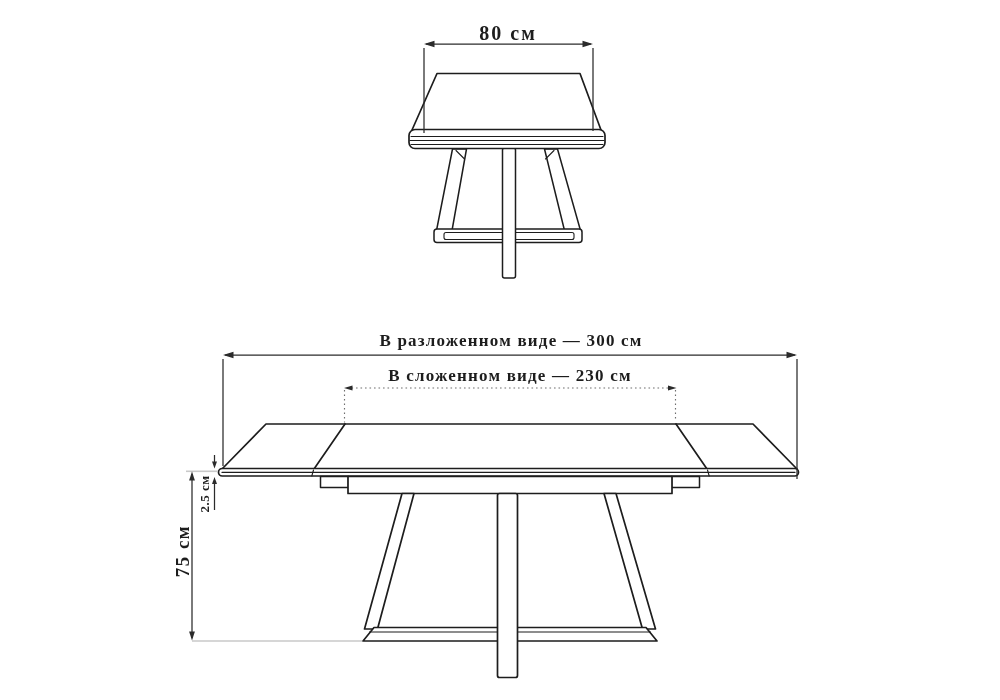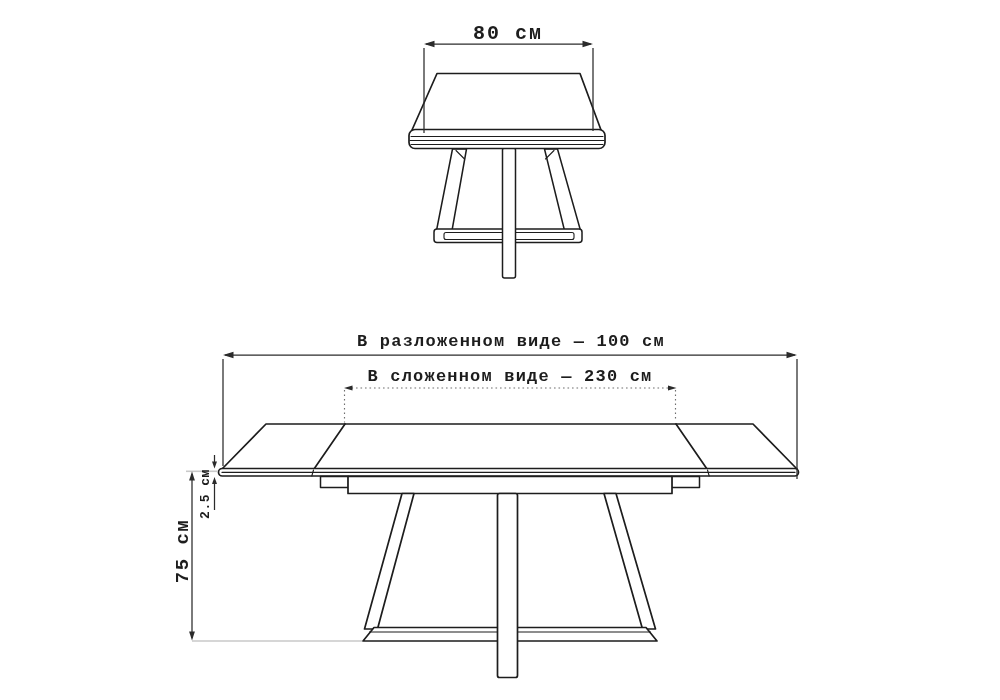--- a/index.html
+++ b/index.html
@@ -1,21 +1,21 @@
 <!DOCTYPE html>
 <html style="--bg: #ffffff; --ink: #1d1d1d; --dim: #2b2b2b; --dot: #6e6e6e; --guide: #c9c9c9;"><head>
 <meta charset="utf-8">
 <style>
   :root{
     --bg:#ffffff; --ink:#1d1d1d; --dim:#2b2b2b; --dot:#6e6e6e; --guide:#c9c9c9;
   }
   html,body{margin:0;padding:0;background:#eee;}
   #stage{
     position:relative;width:1000px;height:700px;background:var(--bg);
-    font-family:Liberation Mono, monospace;overflow:hidden;
+    font-family:Liberation Serif, serif;overflow:hidden;
   }
   #stage svg{position:absolute;left:0;top:0;}
   .ln  {fill:none;stroke:var(--ink);stroke-width:1.7;stroke-linejoin:round;stroke-linecap:round;}
   .lnf {fill:#fff;stroke:var(--ink);stroke-width:1.7;stroke-linejoin:round;}
   .lnf2{fill:#fff;stroke:var(--ink);stroke-width:1.5;stroke-linejoin:round;}
   .thin{fill:none;stroke:var(--ink);stroke-width:1.1;stroke-linecap:round;}
   .dim {fill:none;stroke:var(--dim);stroke-width:1.25;stroke-linecap:butt;}
   .arr {fill:var(--dim);stroke:none;}
   .dot {fill:none;stroke:var(--dot);stroke-width:1.15;stroke-dasharray:1.6 2.9;}
   .guide{fill:none;stroke:var(--guide);stroke-width:1.6;}
@@ -107,20 +107,20 @@
     <g>
       <path class="dim" d="M 214.5,455 L 214.5,462"></path>
       <polygon class="arr" points="214.5,468.5 212,461.5 217,461.5"></polygon>
       <polygon class="arr" points="214.5,477 212,484 217,484"></polygon>
       <path class="dim" d="M 214.5,484 L 214.5,510"></path>
     </g>
   </svg>
 
   <div class="dim-label" style="left:508px;top:33px;font-size:20px;letter-spacing:2px;">80 см</div>
 
-  <div class="dim-label" style="left:511px;top:341px;font-size:17px;">В разложенном виде — 100 см</div>
+  <div class="dim-label" style="left:511px;top:341px;font-size:17px;">В разложенном виде — 300 см</div>
 
   <div class="dim-label" style="left:510px;top:376px;font-size:17px;">В сложенном виде — 230 см</div>
 
   <div class="dim-label v" style="left:183px;top:551px;font-size:19px;letter-spacing:1.5px;">75 см</div>
 
   <div class="dim-label v" style="left:205px;top:494px;font-size:13px;letter-spacing:0.5px;">2.5 см</div>
 </div>
 
 </body></html>

